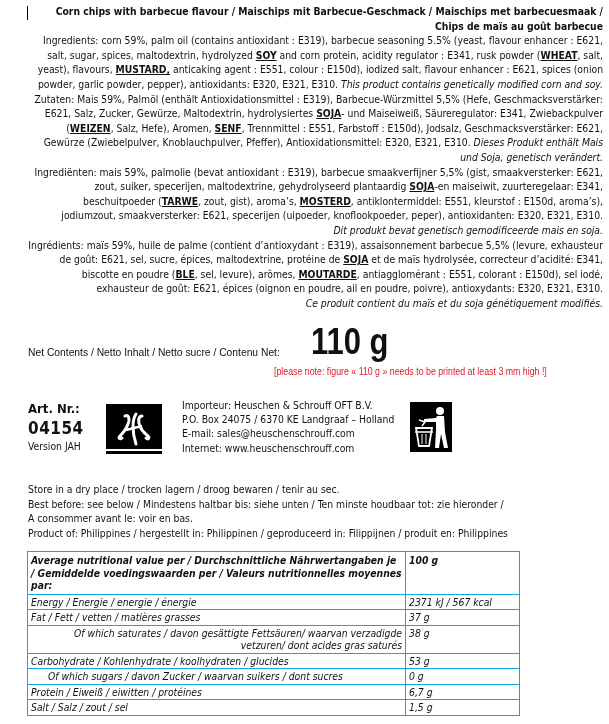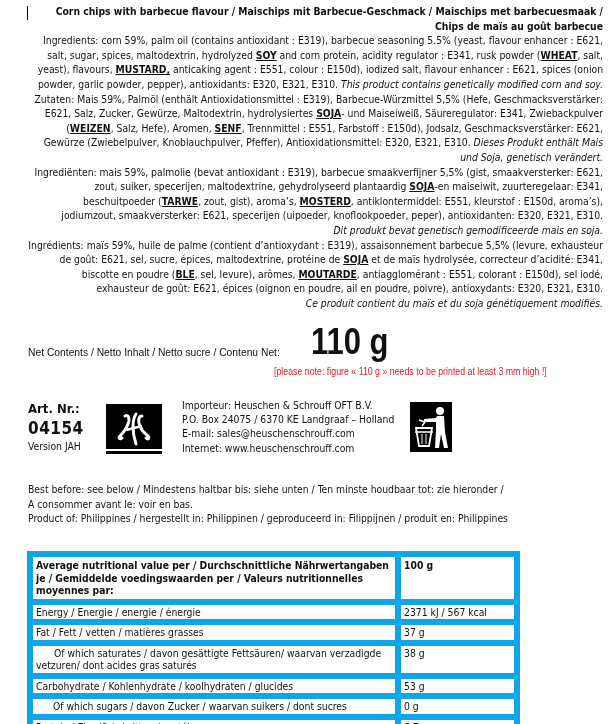--- a/index.html
+++ b/index.html
@@ -17,21 +17,21 @@
   .art{position:absolute;left:28px;top:400px;width:70px;}
   .art-label{font-weight:bold;font-size:13px;line-height:17px;}
   .art-num{font-weight:bold;font-size:17px;line-height:22px;letter-spacing:0.5px;}
   .art-ver{font-size:10.3px;line-height:14px;}
   .logo{position:absolute;left:106px;top:404px;width:56px;height:54px;}
   .importer{position:absolute;left:182px;top:398px;width:240px;font-size:10.3px;line-height:14.2px;}
   .importer .imp-title{font-weight:normal;}
   .tidy{position:absolute;left:410px;top:402px;width:42px;height:50px;}
   .storage{position:absolute;left:28px;top:482px;width:575px;}
   table.nut{position:absolute;left:27px;top:551px;border-collapse:collapse;width:493px;font-size:10.3px;line-height:12.5px;}
-  table.nut td{border:6px solid #0ea5e9;padding:1px 3px 1px 3px;vertical-align:top;}
+  table.nut td{border:1px solid #0ea5e9;padding:1px 3px 1px 3px;vertical-align:top;font-style:italic;}
   table.nut td.val{width:107px;}
   table.nut tr.head td{font-weight:bold;padding-top:2px;padding-bottom:2px;}
   .indent{padding-left:18px !important;}
   .indent2{padding-left:20px !important;}
   .cursor{position:absolute;left:27px;top:6px;width:1px;height:14px;background:#000;}
 </style>
 </head>
 <body>
 
 <div class="cursor"></div>
@@ -85,41 +85,42 @@
     <path d="M27 14 L34 14 L35 30 L38 46 L34 46 L31 32 L29 46 L25 46 L26 28 L26 20 L14 20 L14 17 L26 16 Z" fill="#fff"></path>
     <path d="M6 26 L22 26 L19 44 L9 44 Z" fill="none" stroke="#fff" stroke-width="1.8"></path>
     <line x1="5" y1="30" x2="23" y2="30" stroke="#fff" stroke-width="1.5"></line>
     <line x1="12" y1="32" x2="12" y2="42" stroke="#fff" stroke-width="1"></line>
     <line x1="16" y1="32" x2="16" y2="42" stroke="#fff" stroke-width="1"></line>
     <path d="M9 18 L15 20 L12 24" stroke="#fff" stroke-width="1.5" fill="none"></path>
   </svg>
 </div>
 
 <div class="storage txt">
+  <div>Store in a dry place / trocken lagern / droog bewaren / tenir au sec.</div>
   <div>Best before: see below / Mindestens haltbar bis: siehe unten / Ten minste houdbaar tot: zie hieronder /</div>
   <div>A consommer avant le: voir en bas.</div>
   <div>Product of: Philippines / hergestellt in: Philippinen / geproduceerd in: Filippijnen / produit en: Philippines</div>
 </div>
 
 <table class="nut">
   <tbody>
       <tr class="head">
     <td>Average nutritional value per / Durchschnittliche Nährwertangaben je / Gemiddelde voedingswaarden per / Valeurs nutritionnelles moyennes par:</td>
     <td class="val">100 g</td>
   </tr>
   <tr>
     <td>Energy / Energie / energie / énergie</td>
     <td class="val">2371 kJ / 567 kcal</td>
   </tr>
   <tr>
     <td>Fat / Fett / vetten / matières grasses</td>
     <td class="val">37 g</td>
   </tr>
   <tr>
-    <td class="indent" style="text-indent:18px;padding-left:3px !important;">Of which saturates / davon gesättigte Fettsäuren/ waarvan verzadigde vetzuren/ dont acides gras saturés</td>
+    <td class="indent" style="text-indent:18px;padding-left:3px !important;text-align:right;">Of which saturates / davon gesättigte Fettsäuren/ waarvan verzadigde vetzuren/ dont acides gras saturés</td>
     <td class="val">38 g</td>
   </tr>
   <tr>
     <td>Carbohydrate / Kohlenhydrate / koolhydraten / glucides</td>
     <td class="val">53 g</td>
   </tr>
   <tr>
     <td class="indent2">Of which sugars / davon Zucker / waarvan suikers / dont sucres</td>
     <td class="val">0 g</td>
   </tr>

